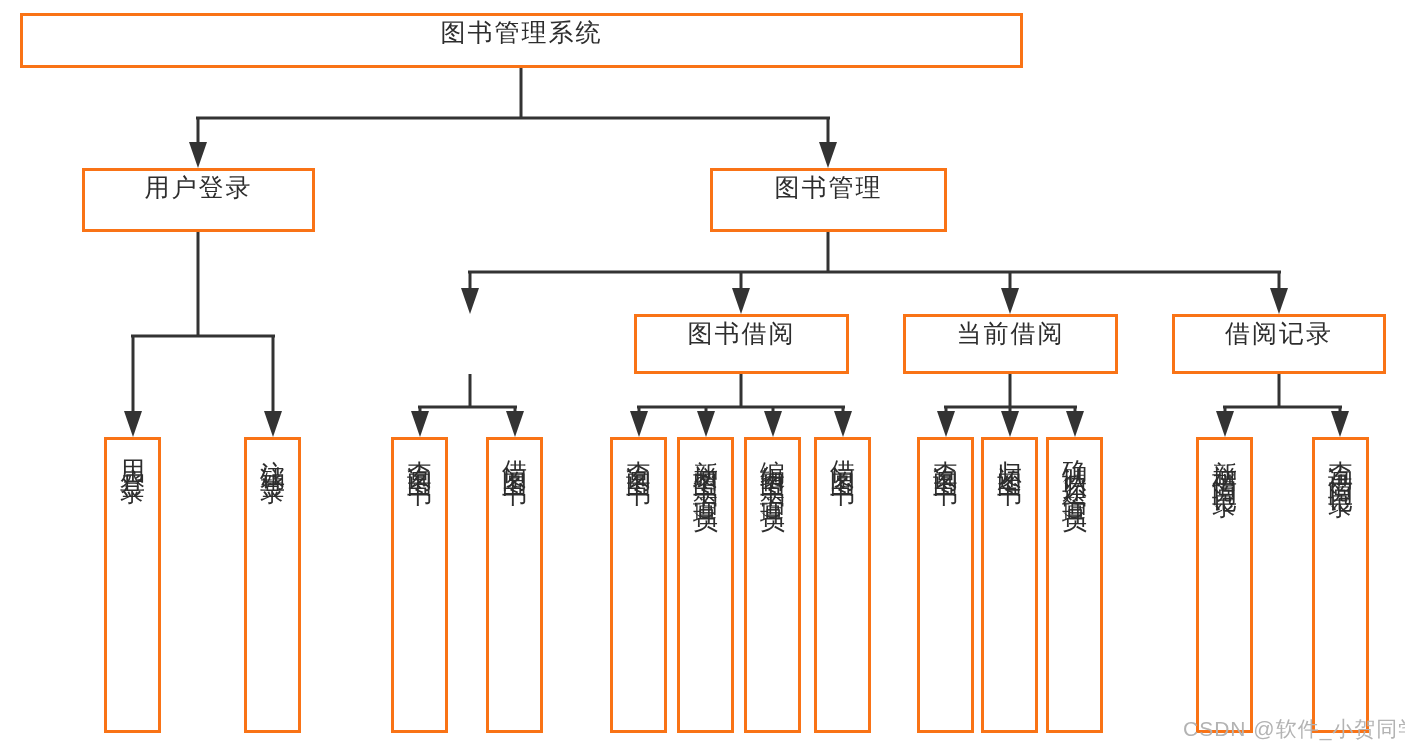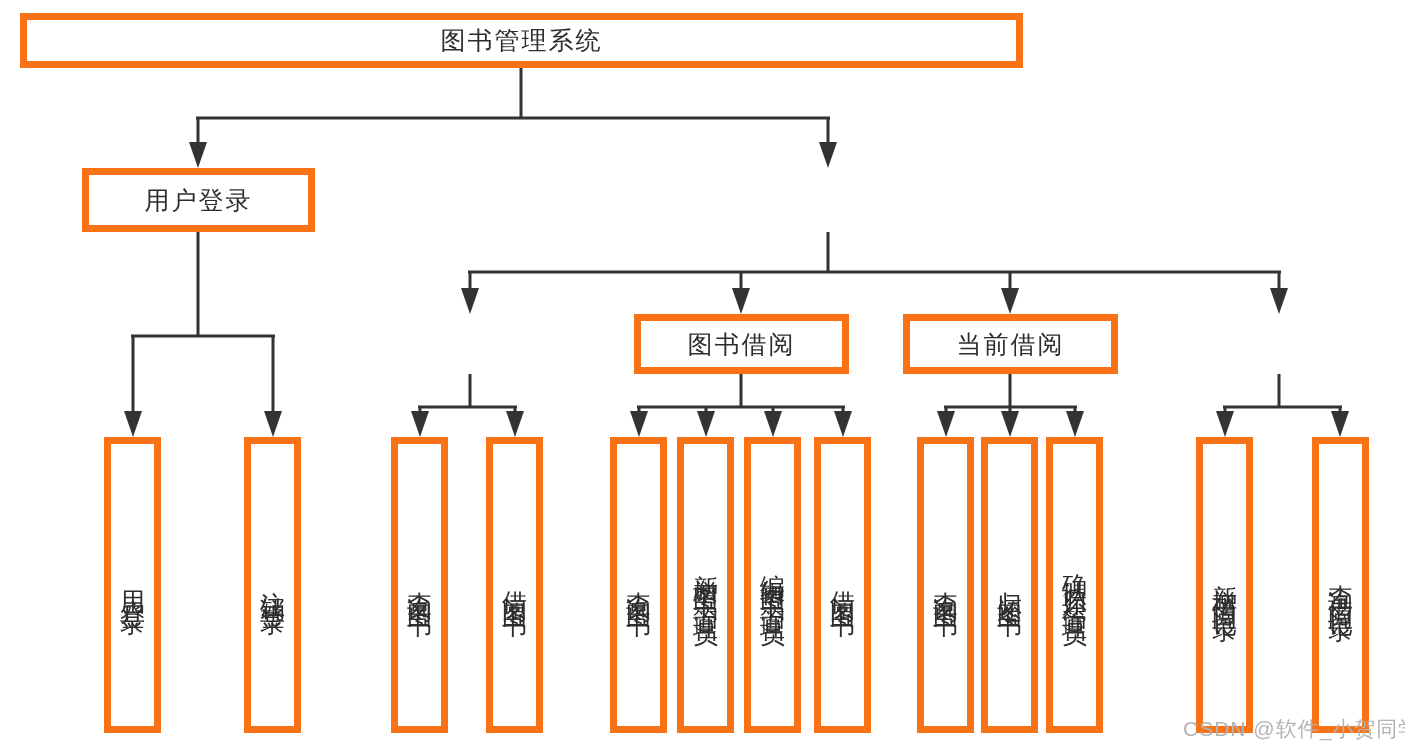--- a/index.html
+++ b/index.html
@@ -7,23 +7,23 @@
     position:relative;
     width:1405px;height:747px;
     background:#ffffff;
     font-family:"Liberation Sans","DejaVu Sans",sans-serif;
     overflow:hidden;
   }
   .wires{position:absolute;left:0;top:0;z-index:1;}
   .box{
     position:absolute;
     box-sizing:border-box;
-    border:7px solid #f97316;
+    border:3px solid #f97316;
     background:#ffffff;
-    display:flex;align-items:center;justify-content:center;
+    display:flex;align-items:flex-start;justify-content:center;
     z-index:2;
   }
   .box .label{
     color:#2d2d2d;
     font-size:25px;
     letter-spacing:2px;
     white-space:nowrap;
   }
   .leaf .label{
     writing-mode:vertical-rl;
@@ -119,26 +119,32 @@
     </g>
   </svg>
 
   <div class="box" style="left:20px;top:13px;width:1003px;height:55px">
     <span class="label">图书管理系统</span>
   </div>
 
   <div class="box" style="left:82px;top:168px;width:233px;height:64px">
     <span class="label">用户登录</span>
   </div>
+  <div class="box" style="left:710px;top:168px;width:237px;height:64px">
+    <span class="label">图书管理</span>
+  </div>
 
   <div class="box" style="left:634px;top:314px;width:215px;height:60px">
     <span class="label">图书借阅</span>
   </div>
   <div class="box" style="left:903px;top:314px;width:215px;height:60px">
     <span class="label">当前借阅</span>
+  </div>
+  <div class="box" style="left:1172px;top:314px;width:214px;height:60px">
+    <span class="label">借阅记录</span>
   </div>
 
   <div class="box leaf" style="left:104px;top:437px;width:57px;height:296px">
     <span class="label">用户登录</span>
   </div>
   <div class="box leaf" style="left:244px;top:437px;width:57px;height:296px">
     <span class="label">注销登录</span>
   </div>
 
   <div class="box leaf" style="left:391px;top:437px;width:57px;height:296px">

